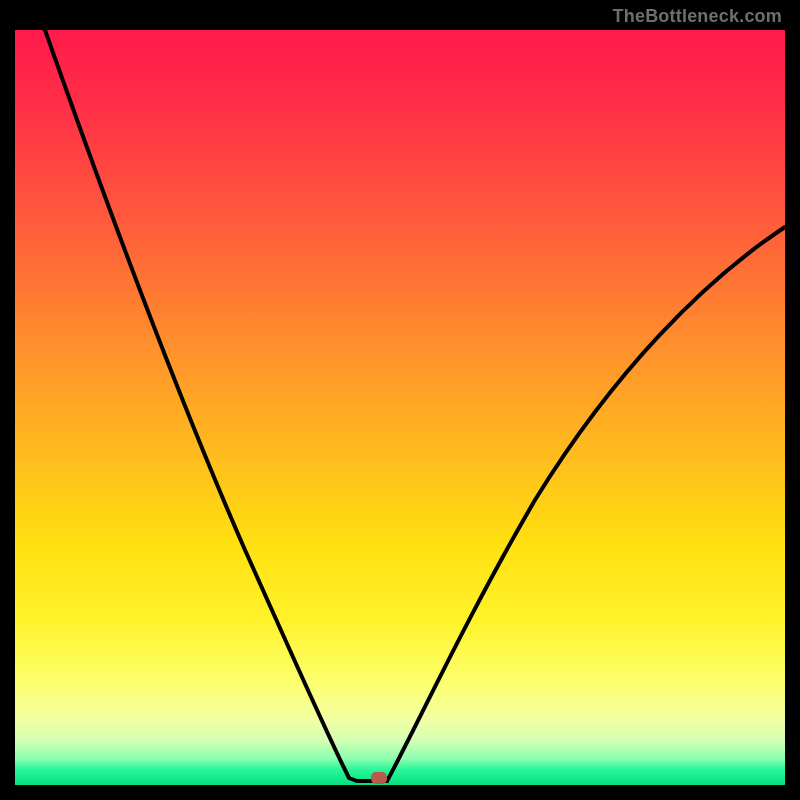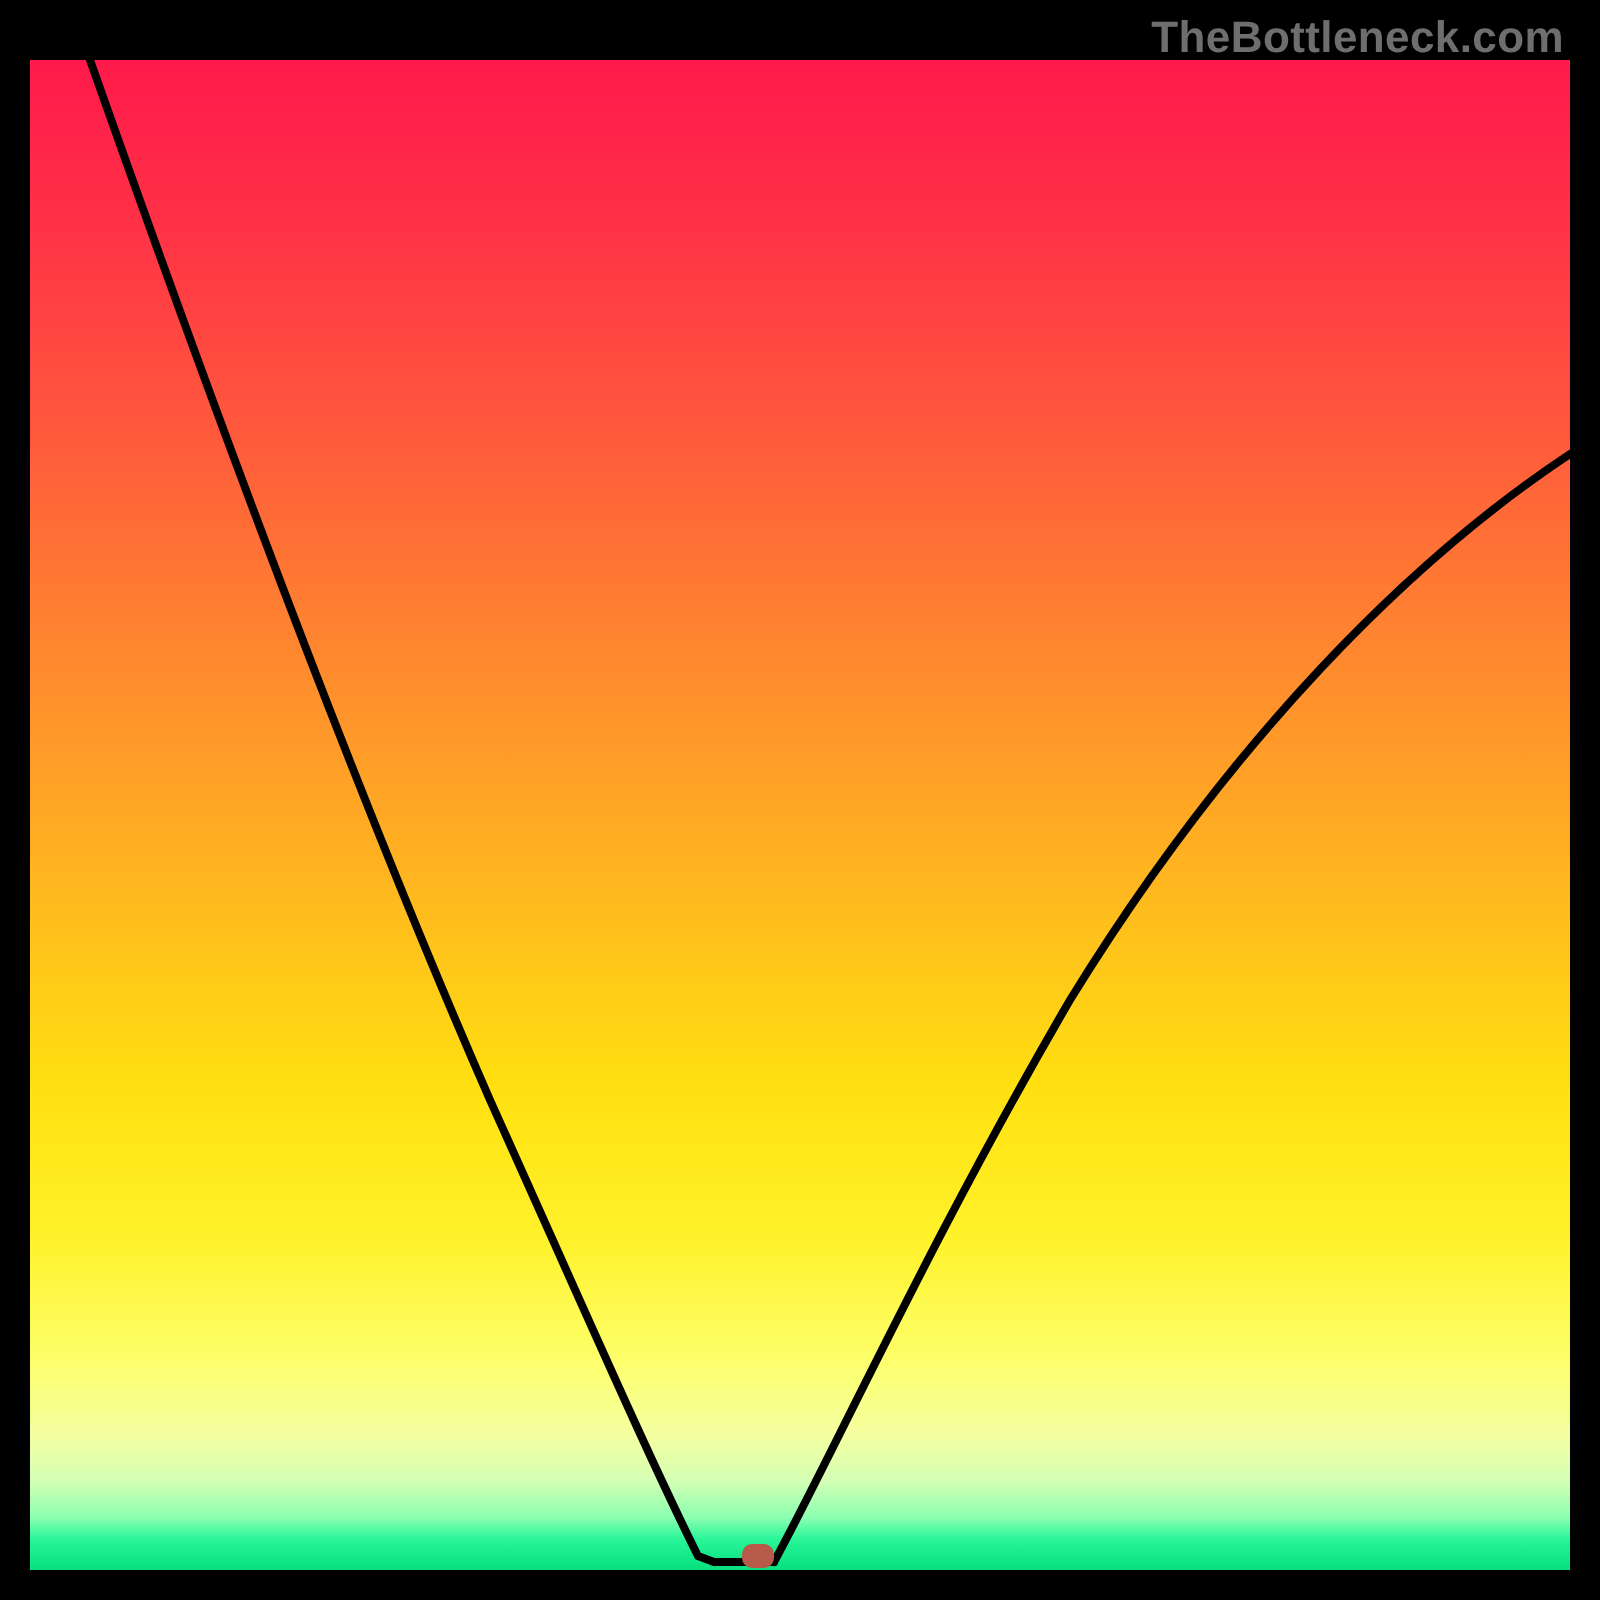--- a/index.html
+++ b/index.html
@@ -17,21 +17,21 @@
     width: 800px;
     height: 800px;
     background: #000;
   }
   .watermark {
     position: absolute;
     right: 18px;
     top: 6px;
     color: #6e6e6e;
     font-family: Arial, Helvetica, sans-serif;
-    font-size: 22px;
+    font-size: 18px;
     font-weight: 600;
     letter-spacing: 0.2px;
     user-select: none;
   }
   .plot {
     position: absolute;
     left: 15px;
     top: 30px;
     width: 770px;
     height: 755px;

